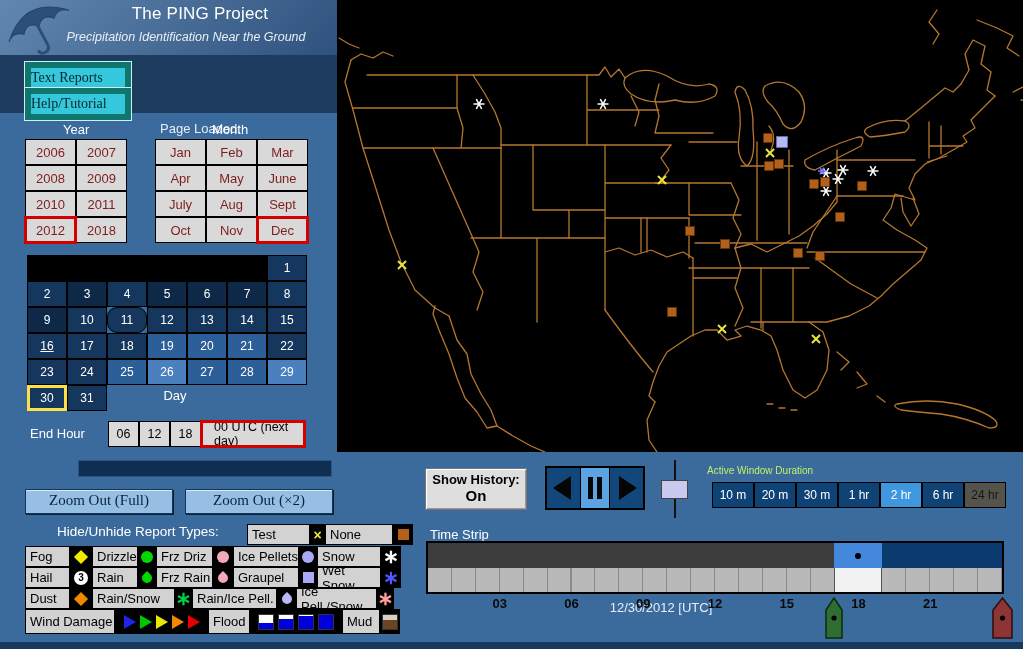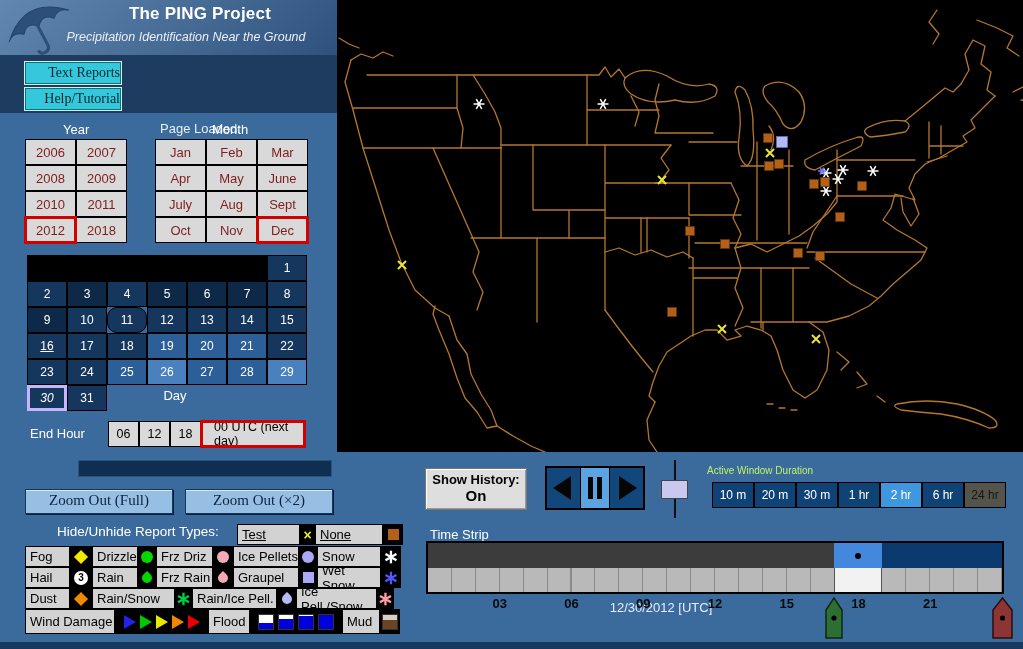--- a/index.html
+++ b/index.html
@@ -8,48 +8,48 @@
     background:#3b6b9d;font-family:"Liberation Sans",sans-serif;
     -webkit-font-smoothing:antialiased;
   }
   .abs{position:absolute;}
 
   
   #header-band{left:0;top:0;width:337px;height:55px;
     background:linear-gradient(135deg,#6288b1 0%,#4a6f99 45%,#2e527d 100%);}
   #brand-logo{left:0;top:0;width:92px;height:55px;overflow:hidden;}
   #page-title{left:70px;top:4px;width:260px;text-align:center;color:#fff;
-    font-size:17px;font-weight:bold;letter-spacing:.2px;}
+    font-size:17px;font-weight:normal;letter-spacing:.2px;}
   #page-subtitle{left:40px;top:30px;width:292px;text-align:center;color:#e9eef5;
     font-size:12.5px;font-style:italic;}
   #header-band2{left:0;top:55px;width:337px;height:58px;background:#1d3c60;}
   .cyan-btn{
     position:absolute;left:25px;width:94px;height:20px;background:#35c8dc;
     color:#06282e;font-family:"Liberation Serif",serif;font-size:14px;
-    text-align:right;line-height:19px;
-    border:1px solid #0f766e;box-shadow:0 0 0 1px #cfeef6;cursor:pointer;}
+    text-align:left;line-height:19px;
+    border:6px solid #0f766e;box-shadow:0 0 0 1px #cfeef6;cursor:pointer;}
   #loaded-label{left:160px;top:66px;color:#e8edf3;font-size:13px;}
   #loaded-value{left:160px;top:87px;color:#d4e53c;font-size:13px;}
 
   
   .picker-label{color:#fff;font-size:13px;}
   .grid{display:grid;}
   .gcell{width:51px;height:26px;background:#d9d9d9;border:1px solid #000;
     box-sizing:border-box;display:flex;align-items:center;justify-content:center;
     color:#7f1d1d;font-size:13px;cursor:pointer;}
   .gcell.selected{outline:3px solid #d40000;outline-offset:-2px;z-index:2;}
 
   
   #day-grid{left:27px;top:255px;width:282px;height:158px;}
   .dcell{position:absolute;width:40px;height:26px;box-sizing:border-box;
     border:1px solid #000;color:#fff;font-size:12px;display:flex;
     align-items:center;justify-content:center;cursor:pointer;}
   .t-d{background:#16375d;} .t-k{background:#0d2947;}
   .t-b{background:#2c5f97;} .t-l{background:#4a80bd;}
-  .dcell.selected{border:3px solid #c4b5fd;font-style:italic;}
+  .dcell.selected{border:3px solid #fde047;}
   #cal-blank{position:absolute;left:0;top:0;width:240px;height:26px;background:#000;}
   #day-label{position:absolute;left:108px;top:133px;width:80px;text-align:center;
     color:#fff;font-size:13px;}
 
   
   #end-hour-label{left:30px;top:426px;color:#fff;font-size:13px;}
   #end-hour-row{left:108px;top:421px;display:flex;}
   .ehcell{height:26px;background:#d9d9d9;border:1px solid #000;box-sizing:border-box;
     display:flex;align-items:center;justify-content:center;color:#000;
     font-size:12.5px;cursor:pointer;}
@@ -231,21 +231,21 @@
     <div class="ehcell" style="width: 31px;">18</div>
     <div class="ehcell selected" style="width: 104px;">00 UTC (next day)</div>
   </div>
 
 <div class="abs" id="status-bar"></div>
 <div class="zoom-btn" style="left:25px;">Zoom Out  (Full)</div>
 <div class="zoom-btn" style="left:185px;">Zoom Out  (×2)</div>
 
 <div class="abs" id="legend-title">Hide/Unhide Report Types:</div>
 <div id="legend-root">
-    <div class="lg-row abs" style="left: 237px; top: 524px; height: 21px; text-decoration: underline;">
+    <div class="lg-row abs" style="left: 247px; top: 524px; height: 21px;">
       <div class="lg-label" style="width: 63px;">Test</div>
       <div class="lg-icon" style="width: 15px;">
         <span class="xmark">×</span>
       </div>
       <div class="lg-label" style="width: 68px;">None</div>
       <div class="lg-icon" style="width: 20px;">
         <span class="shape sq" style="background: rgb(178, 96, 26);"></span>
       </div>
     </div>
     <div class="lg-row abs" style="left: 25px; top: 546px; height: 21px;">

